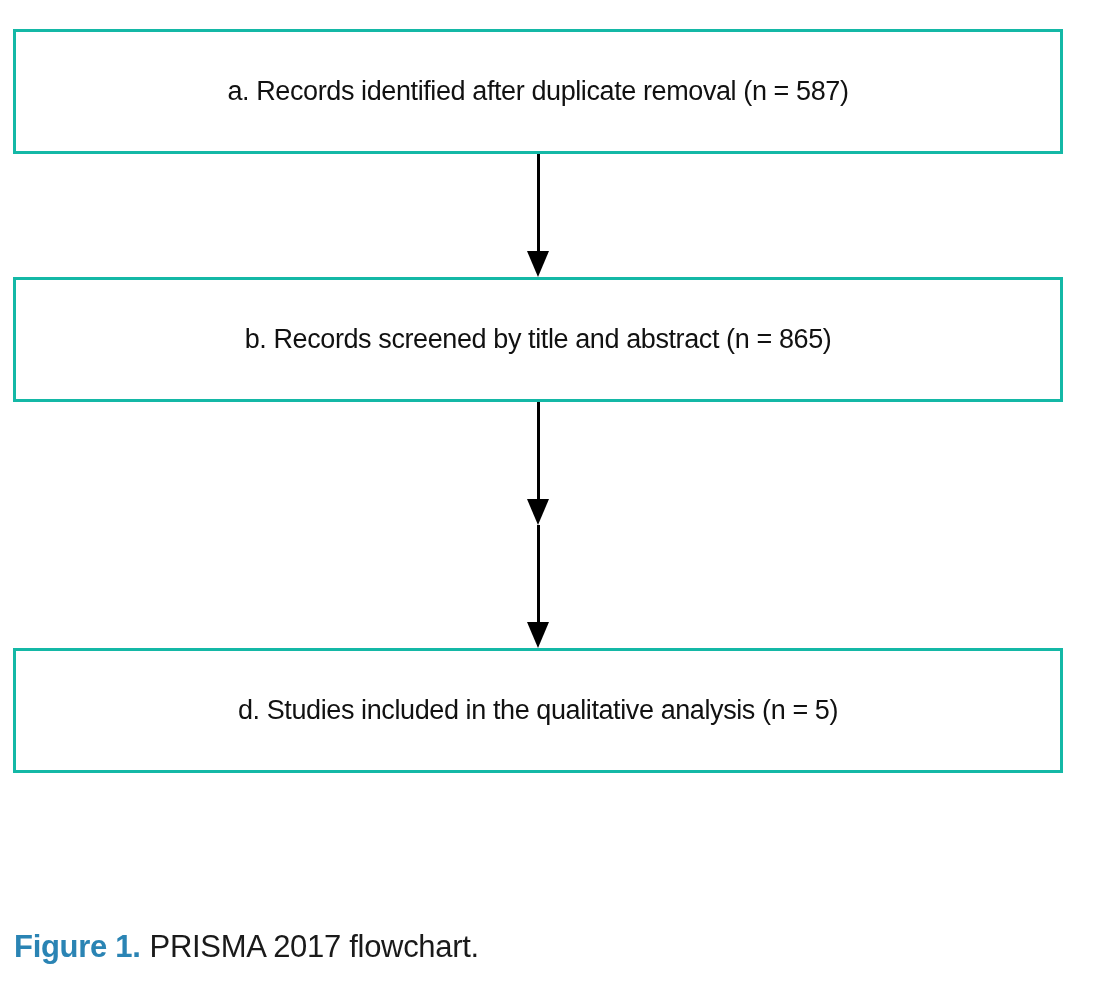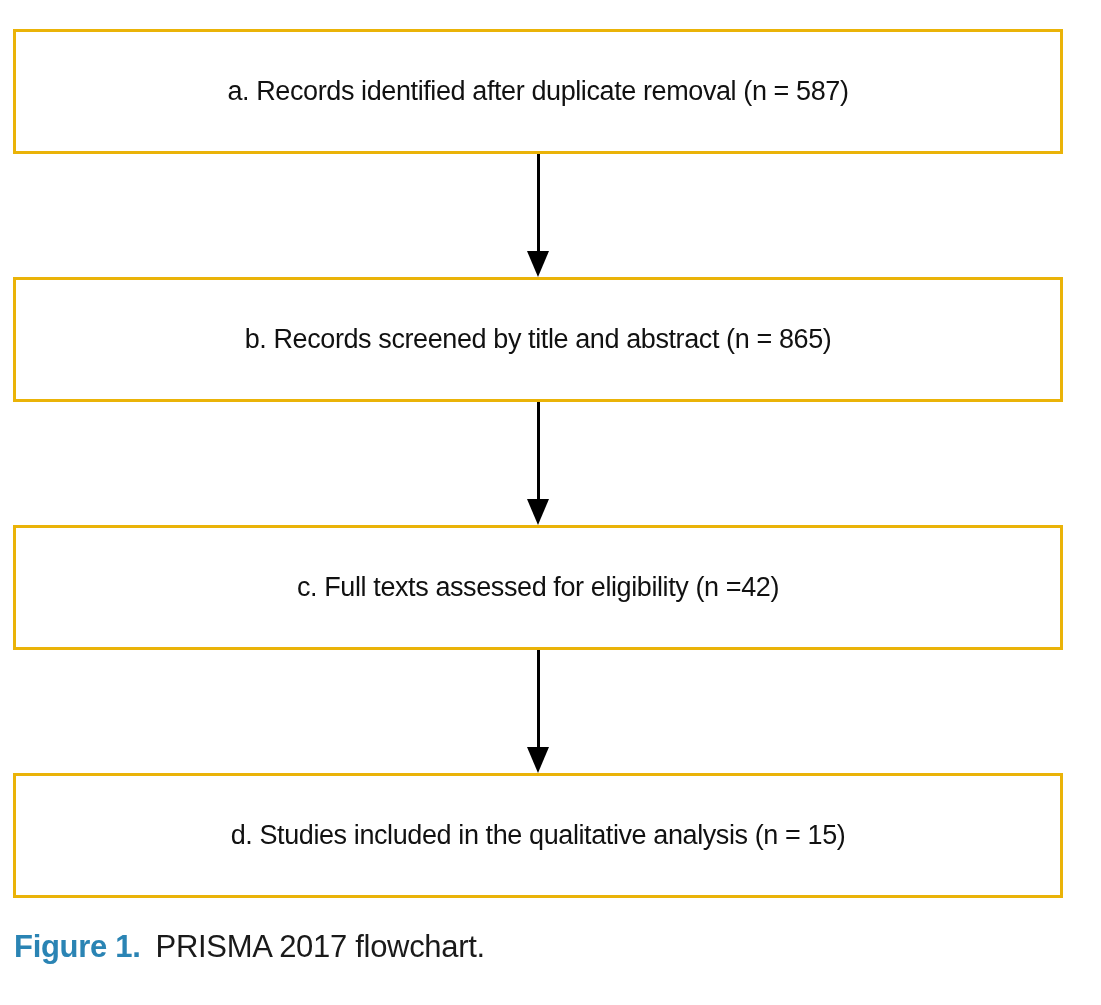--- a/index.html
+++ b/index.html
@@ -21,21 +21,21 @@
     left: 13px;
     top: 29px;
     width: 1050px;
     display: flex;
     flex-direction: column;
     align-items: stretch;
   }
   .flow-box {
     width: 1050px;
     height: 125px;
-    border: 3px solid #eab308;
+    border: 3px solid #14b8a6;
     background: #ffffff;
     display: flex;
     align-items: center;
     justify-content: center;
   }
   .flow-box-label {
     font-size: 27px;
     letter-spacing: -0.4px;
     color: #111111;
     text-align: center;
@@ -65,21 +65,21 @@
     left: 14px;
     top: 929px;
     font-size: 31px;
     letter-spacing: -0.3px;
     color: #1a1a1a;
     white-space: nowrap;
   }
   .caption-label {
     font-weight: bold;
     color: #2a84b4;
-    margin-right: 15px;
+    margin-right: 9px;
   }
 </style>
 </head>
 <body>
 
 <div class="canvas">
 
   <div class="flow">
 
     <div class="flow-box">
@@ -93,31 +93,28 @@
 
     <div class="flow-box">
       <span class="flow-box-label">b. Records screened by title and abstract (n = 865)</span>
     </div>
 
     <div class="arrow">
       <div class="arrow-line"></div>
       <div class="arrow-head"></div>
     </div>
 
-    <div class="flow-box">
-      <span class="flow-box-label">c. Full texts assessed for eligibility (n =42)</span>
-    </div>
 
     <div class="arrow">
       <div class="arrow-line"></div>
       <div class="arrow-head"></div>
     </div>
 
     <div class="flow-box">
-      <span class="flow-box-label">d. Studies included in the qualitative analysis (n = 15)</span>
+      <span class="flow-box-label">d. Studies included in the qualitative analysis (n = 5)</span>
     </div>
 
   </div>
 
   <div class="caption">
     <span class="caption-label">Figure 1.</span><span class="caption-text">PRISMA 2017 flowchart.</span>
   </div>
 
 </div>
 

